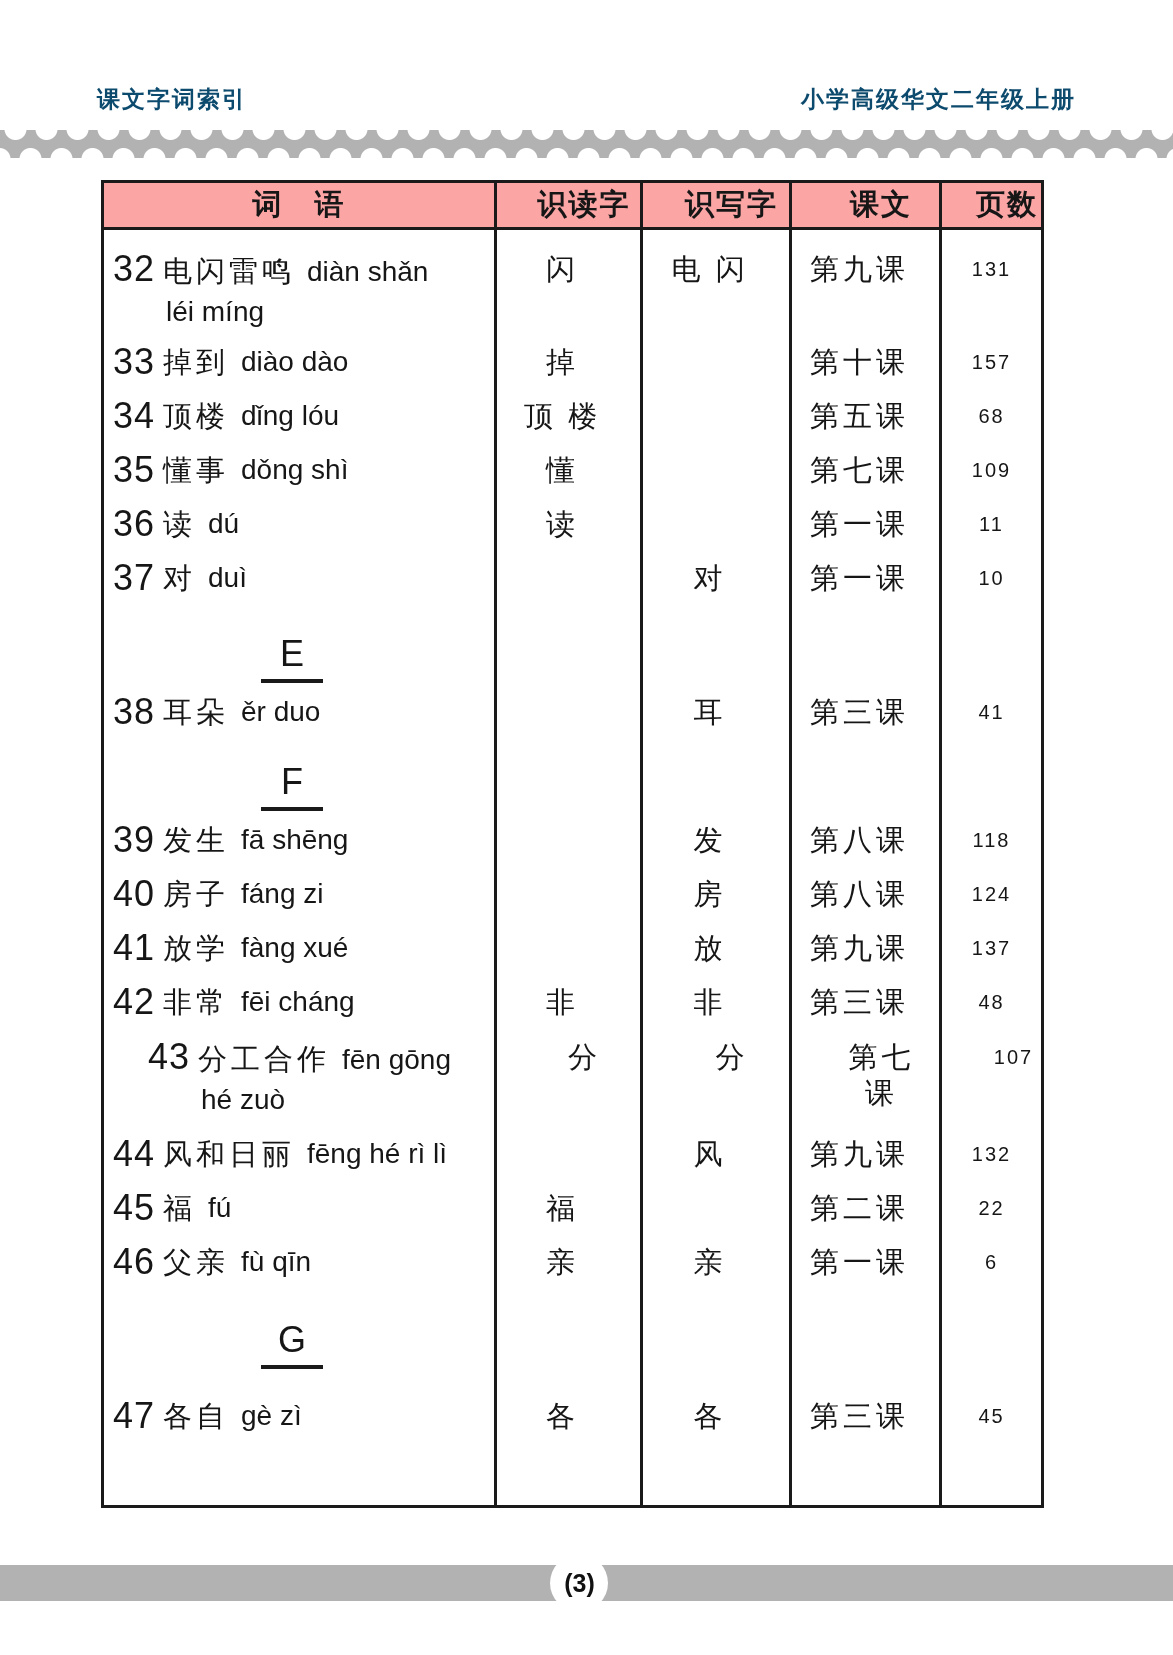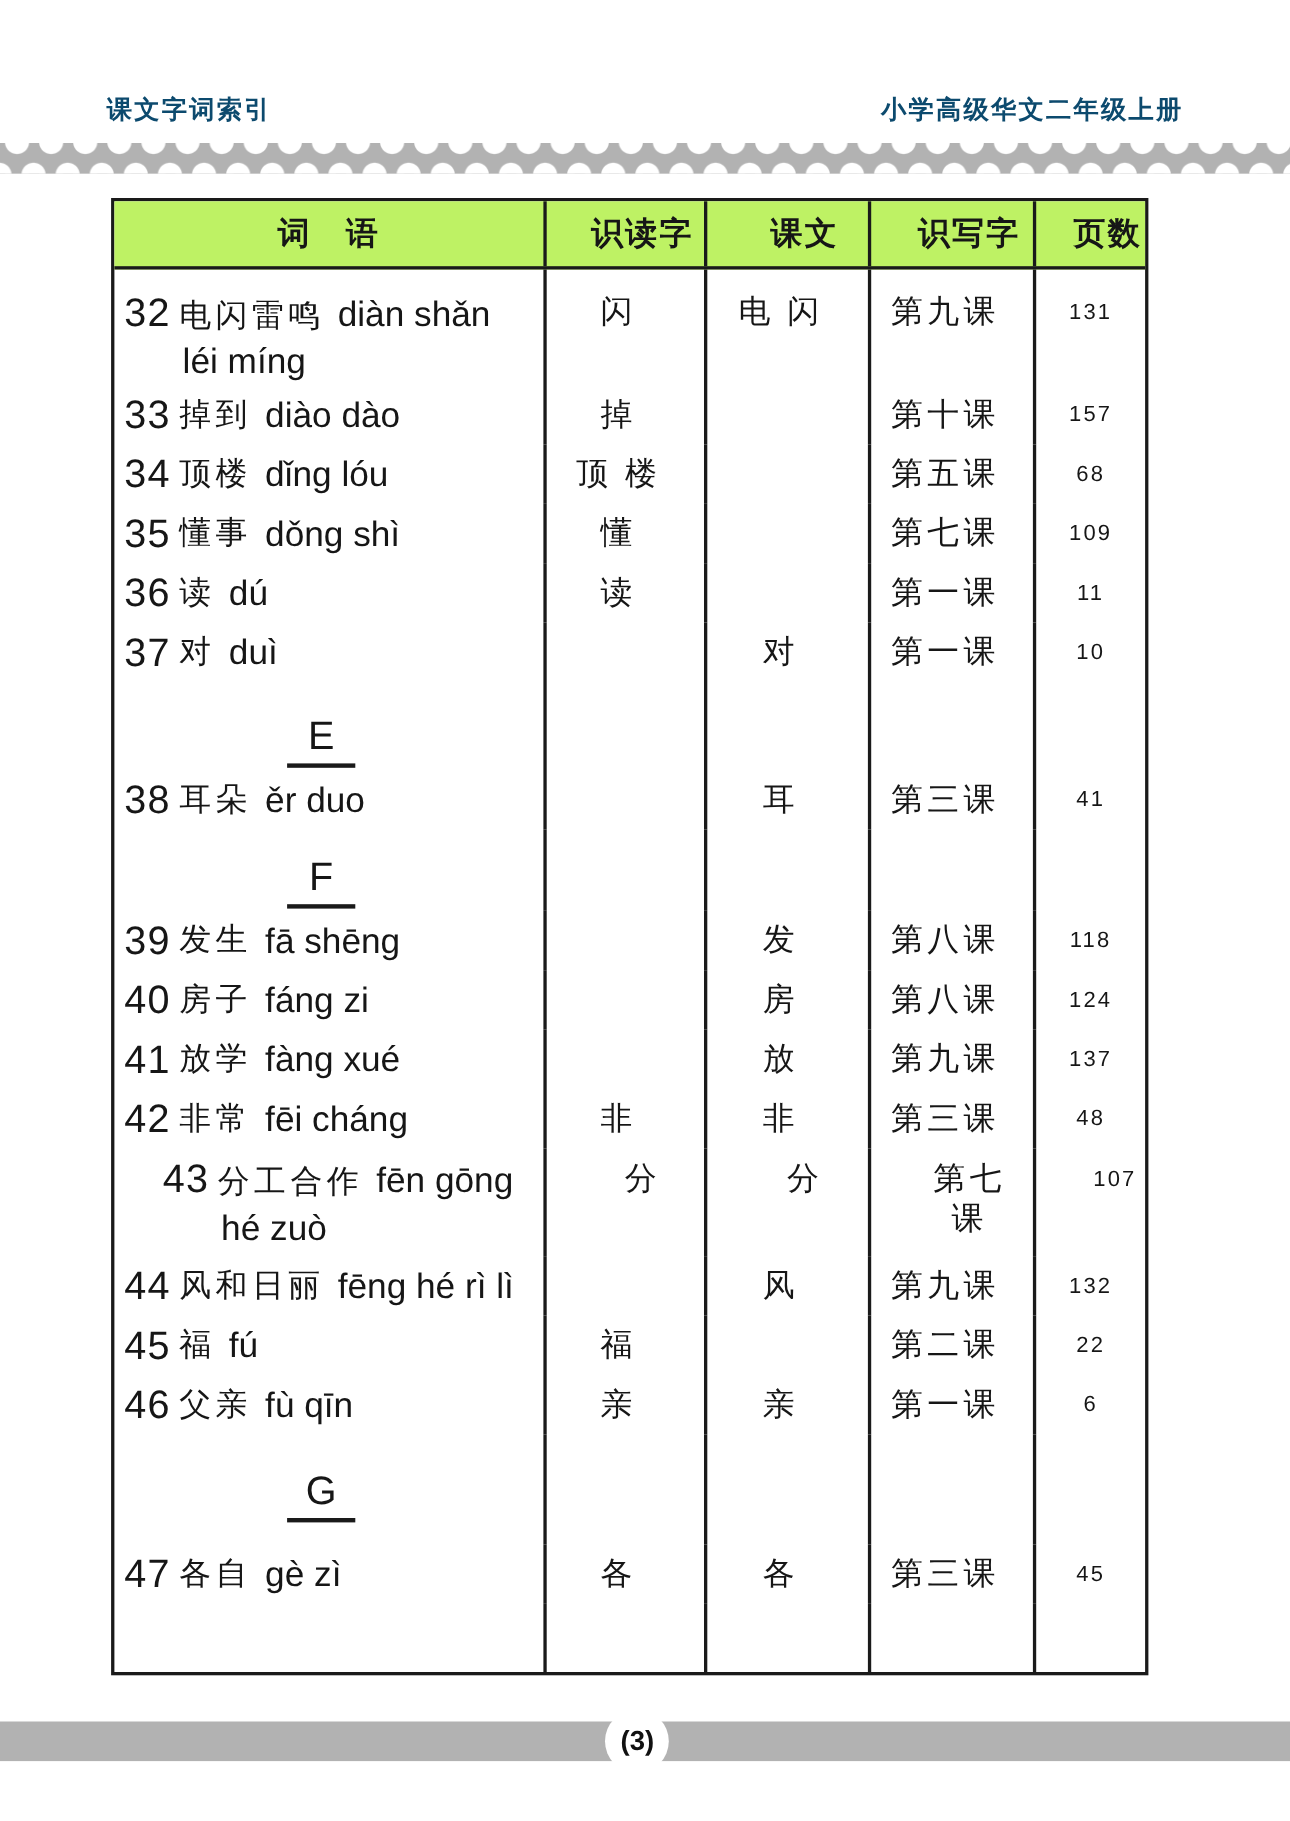--- a/index.html
+++ b/index.html
@@ -30,21 +30,21 @@
     background-repeat:repeat-x, repeat-x;
   }
 
   
   .tbl {
     position:absolute; left:101px; top:180px; width:943px;
     border:3px solid #1a1a1a; background:#fff;
   }
   .grid5 { display:grid; grid-template-columns:390px 146px 149px 150px 102px; }
   .thead {
-    height:62px; background:#bef264; border-bottom:3px solid #1a1a1a;
+    height:47px; background:#fca5a5; border-bottom:3px solid #1a1a1a;
     font-family:"Liberation Sans", sans-serif; font-weight:bold; font-size:29px;
     letter-spacing:2px;
   }
   .th { display:flex; align-items:center; justify-content:center; }
   .th + .th { border-left:3px solid #1a1a1a;padding-left:31px; }
 
   .tr { line-height:36px; }
   .tr .td + .td { border-left:3px solid #1a1a1a; }
   .td { display:flex; }
   .r1 { height:54px; }
@@ -55,21 +55,21 @@
   .r2b .td { align-items:flex-start; padding-top:10px;padding-left:44px; }
   .r2a .td.word, .r2b .td.word { display:block; padding-top:21px; }
   .r2b .td.word { padding-top:10px; }
 
   .word { padding-left:9px; }
   .num {
     font-family:Liberation Sans, sans-serif; font-size:36px;
     display:inline-block; min-width:50px; letter-spacing:1px;
   }
   .cn { font-size:29px; letter-spacing:4px; margin-right:12px; }
-  .py { font-family:"Liberation Sans", sans-serif; font-size:32px; letter-spacing:0; }
+  .py { font-family:"Liberation Sans", sans-serif; font-size:28px; letter-spacing:0; }
   .wline2 { margin-left:53px; }
   .c { justify-content:center; text-align:center; font-size:29px; letter-spacing:4px; }
   .pg { font-family:Liberation Sans, sans-serif; font-size:20px; letter-spacing:2px; }
 
   
   .sec .td.word { align-items:flex-end; }
   .secwrap { margin-left:148px; width:62px; text-align:center; padding-bottom:2px; }
   .secletter {
     font-family:"Liberation Sans", sans-serif; font-size:36px; line-height:1;
     padding-bottom:7px; letter-spacing:0;
@@ -103,22 +103,22 @@
     <span>小学高级华文二年级上册</span>
   </div>
 
   <div class="deco"></div>
 
   <div class="tbl">
 
     <div class="thead grid5">
       <div class="th">词　语</div>
       <div class="th">识读字</div>
+      <div class="th">识写字</div>
       <div class="th">课文</div>
-      <div class="th">识写字</div>
       <div class="th">页数</div>
     </div>
 
     <div>
 
       <div class="tr grid5 r2a">
         <div class="td word">
           <div><span class="num">32</span><span class="cn">电闪雷鸣</span><span class="py">diàn shǎn</span></div>
           <div class="py wline2">léi míng</div>
         </div>

